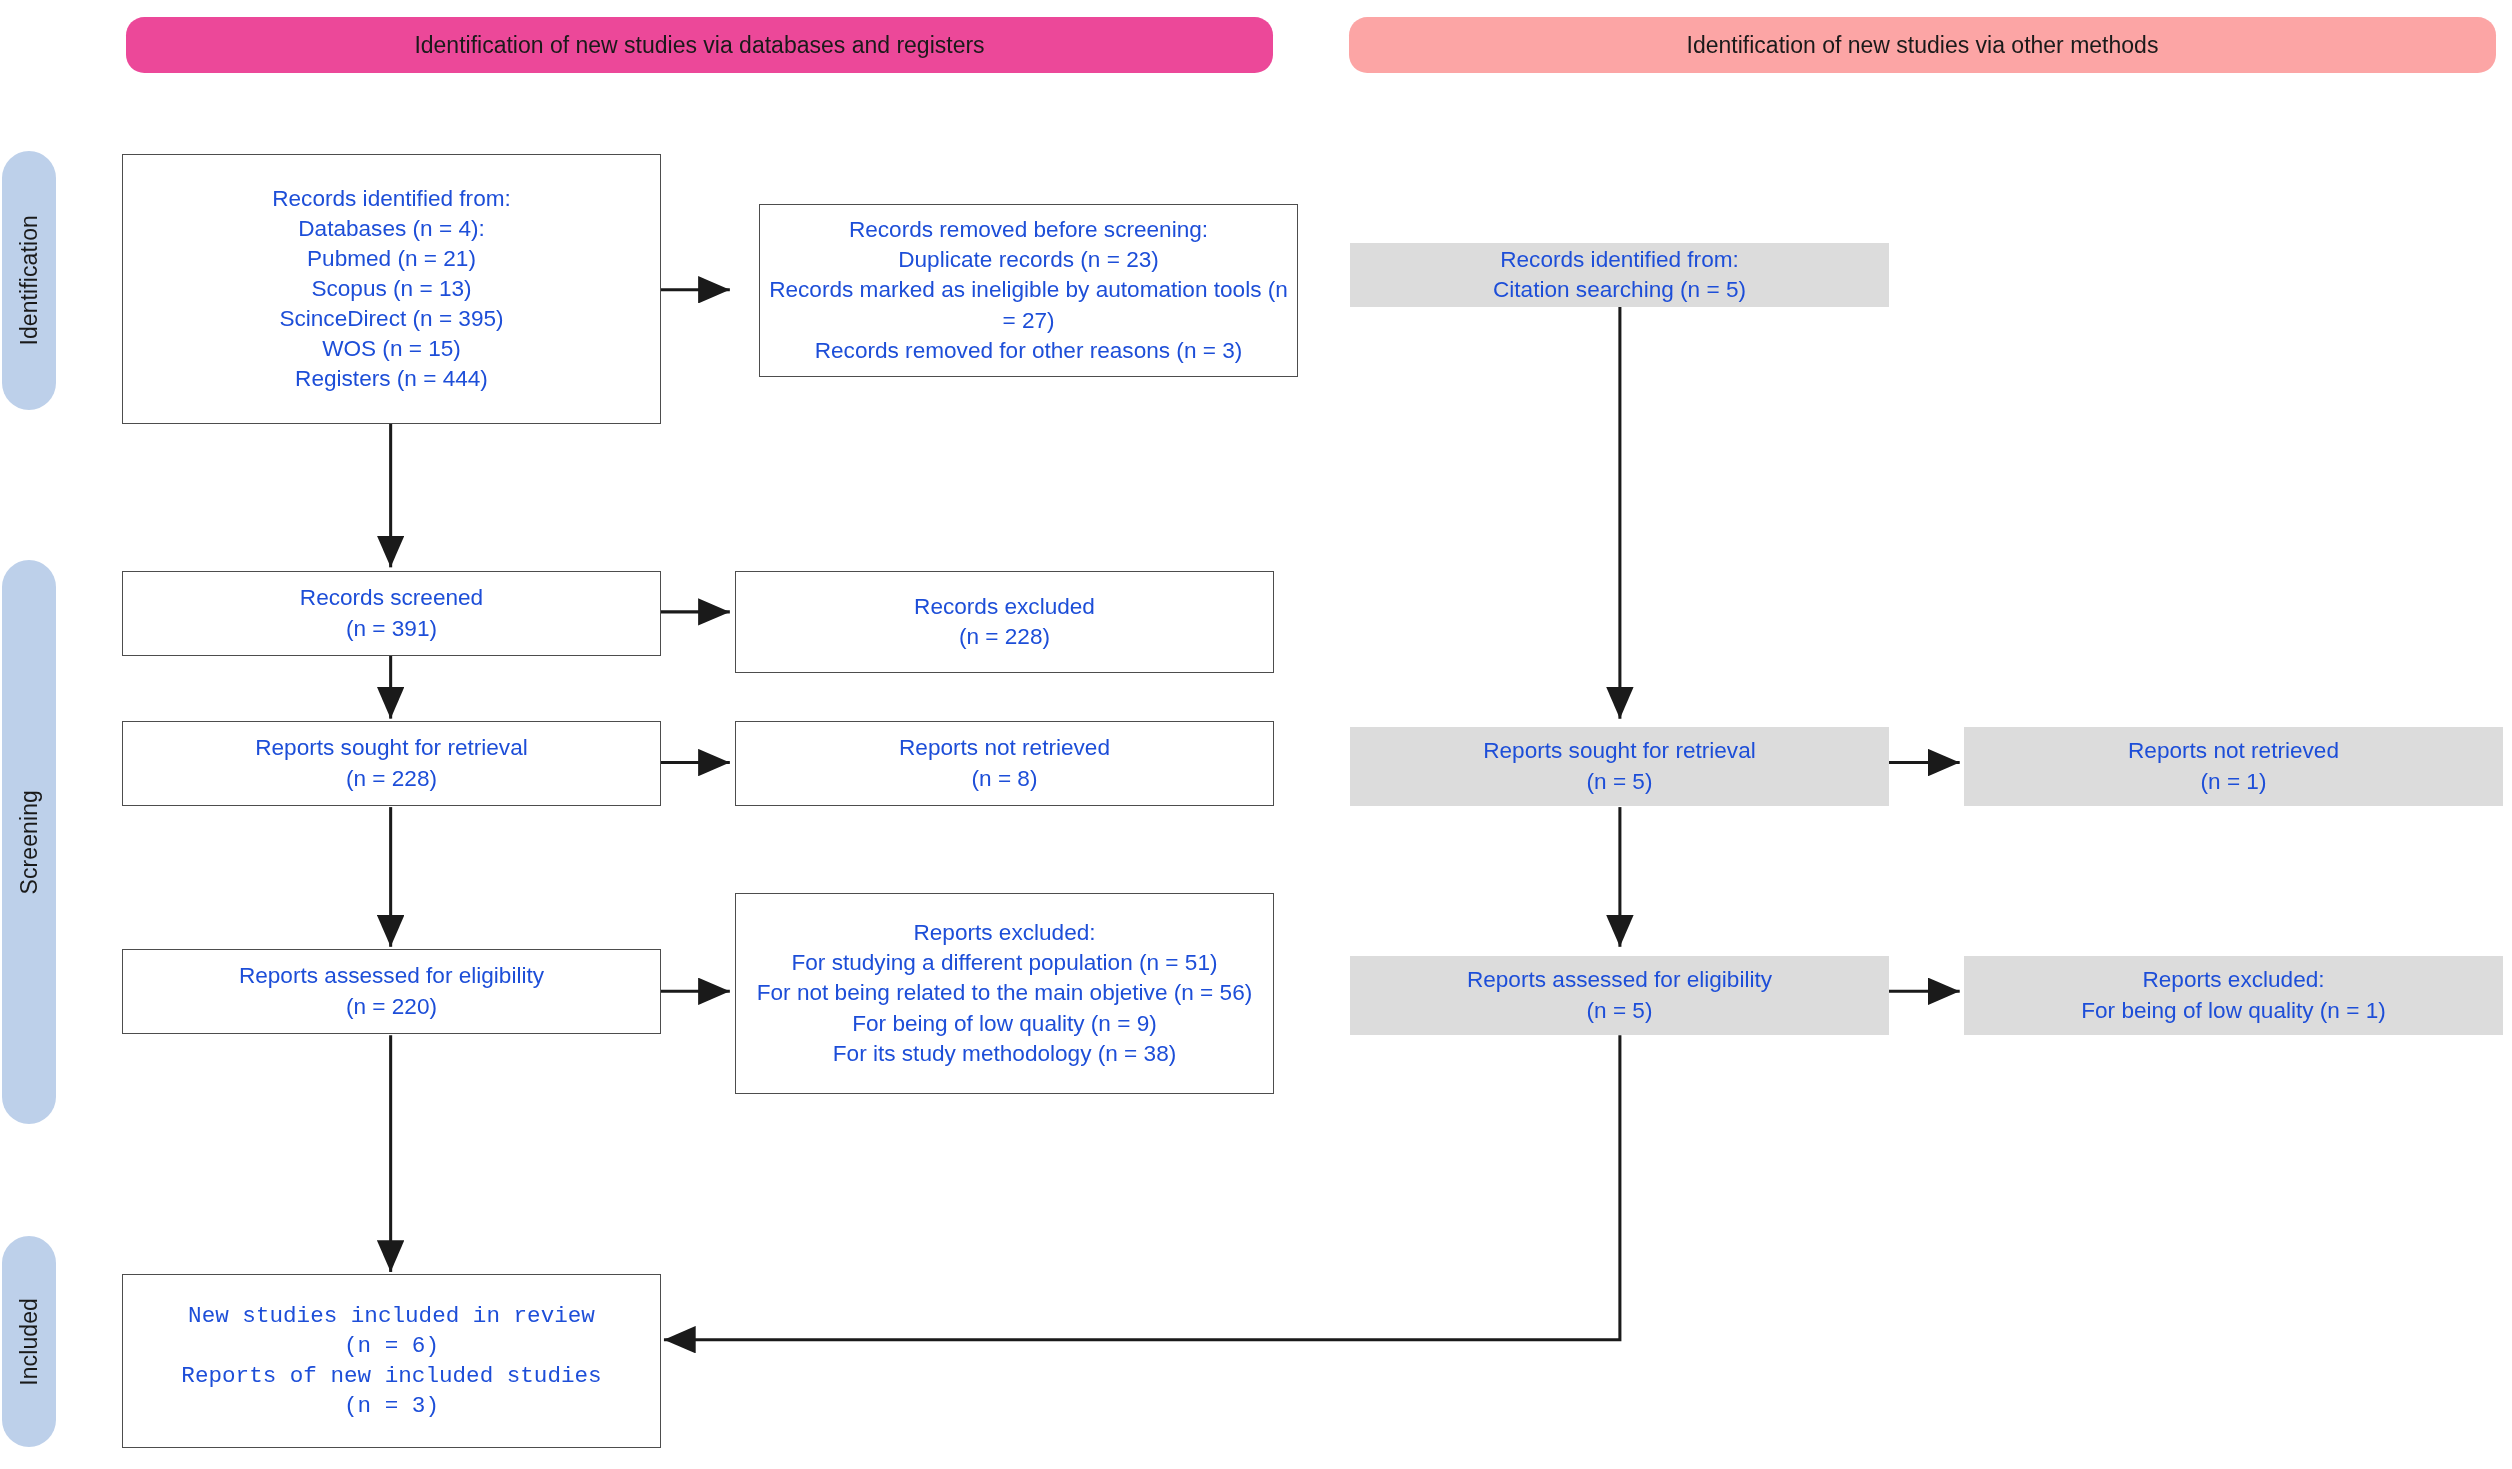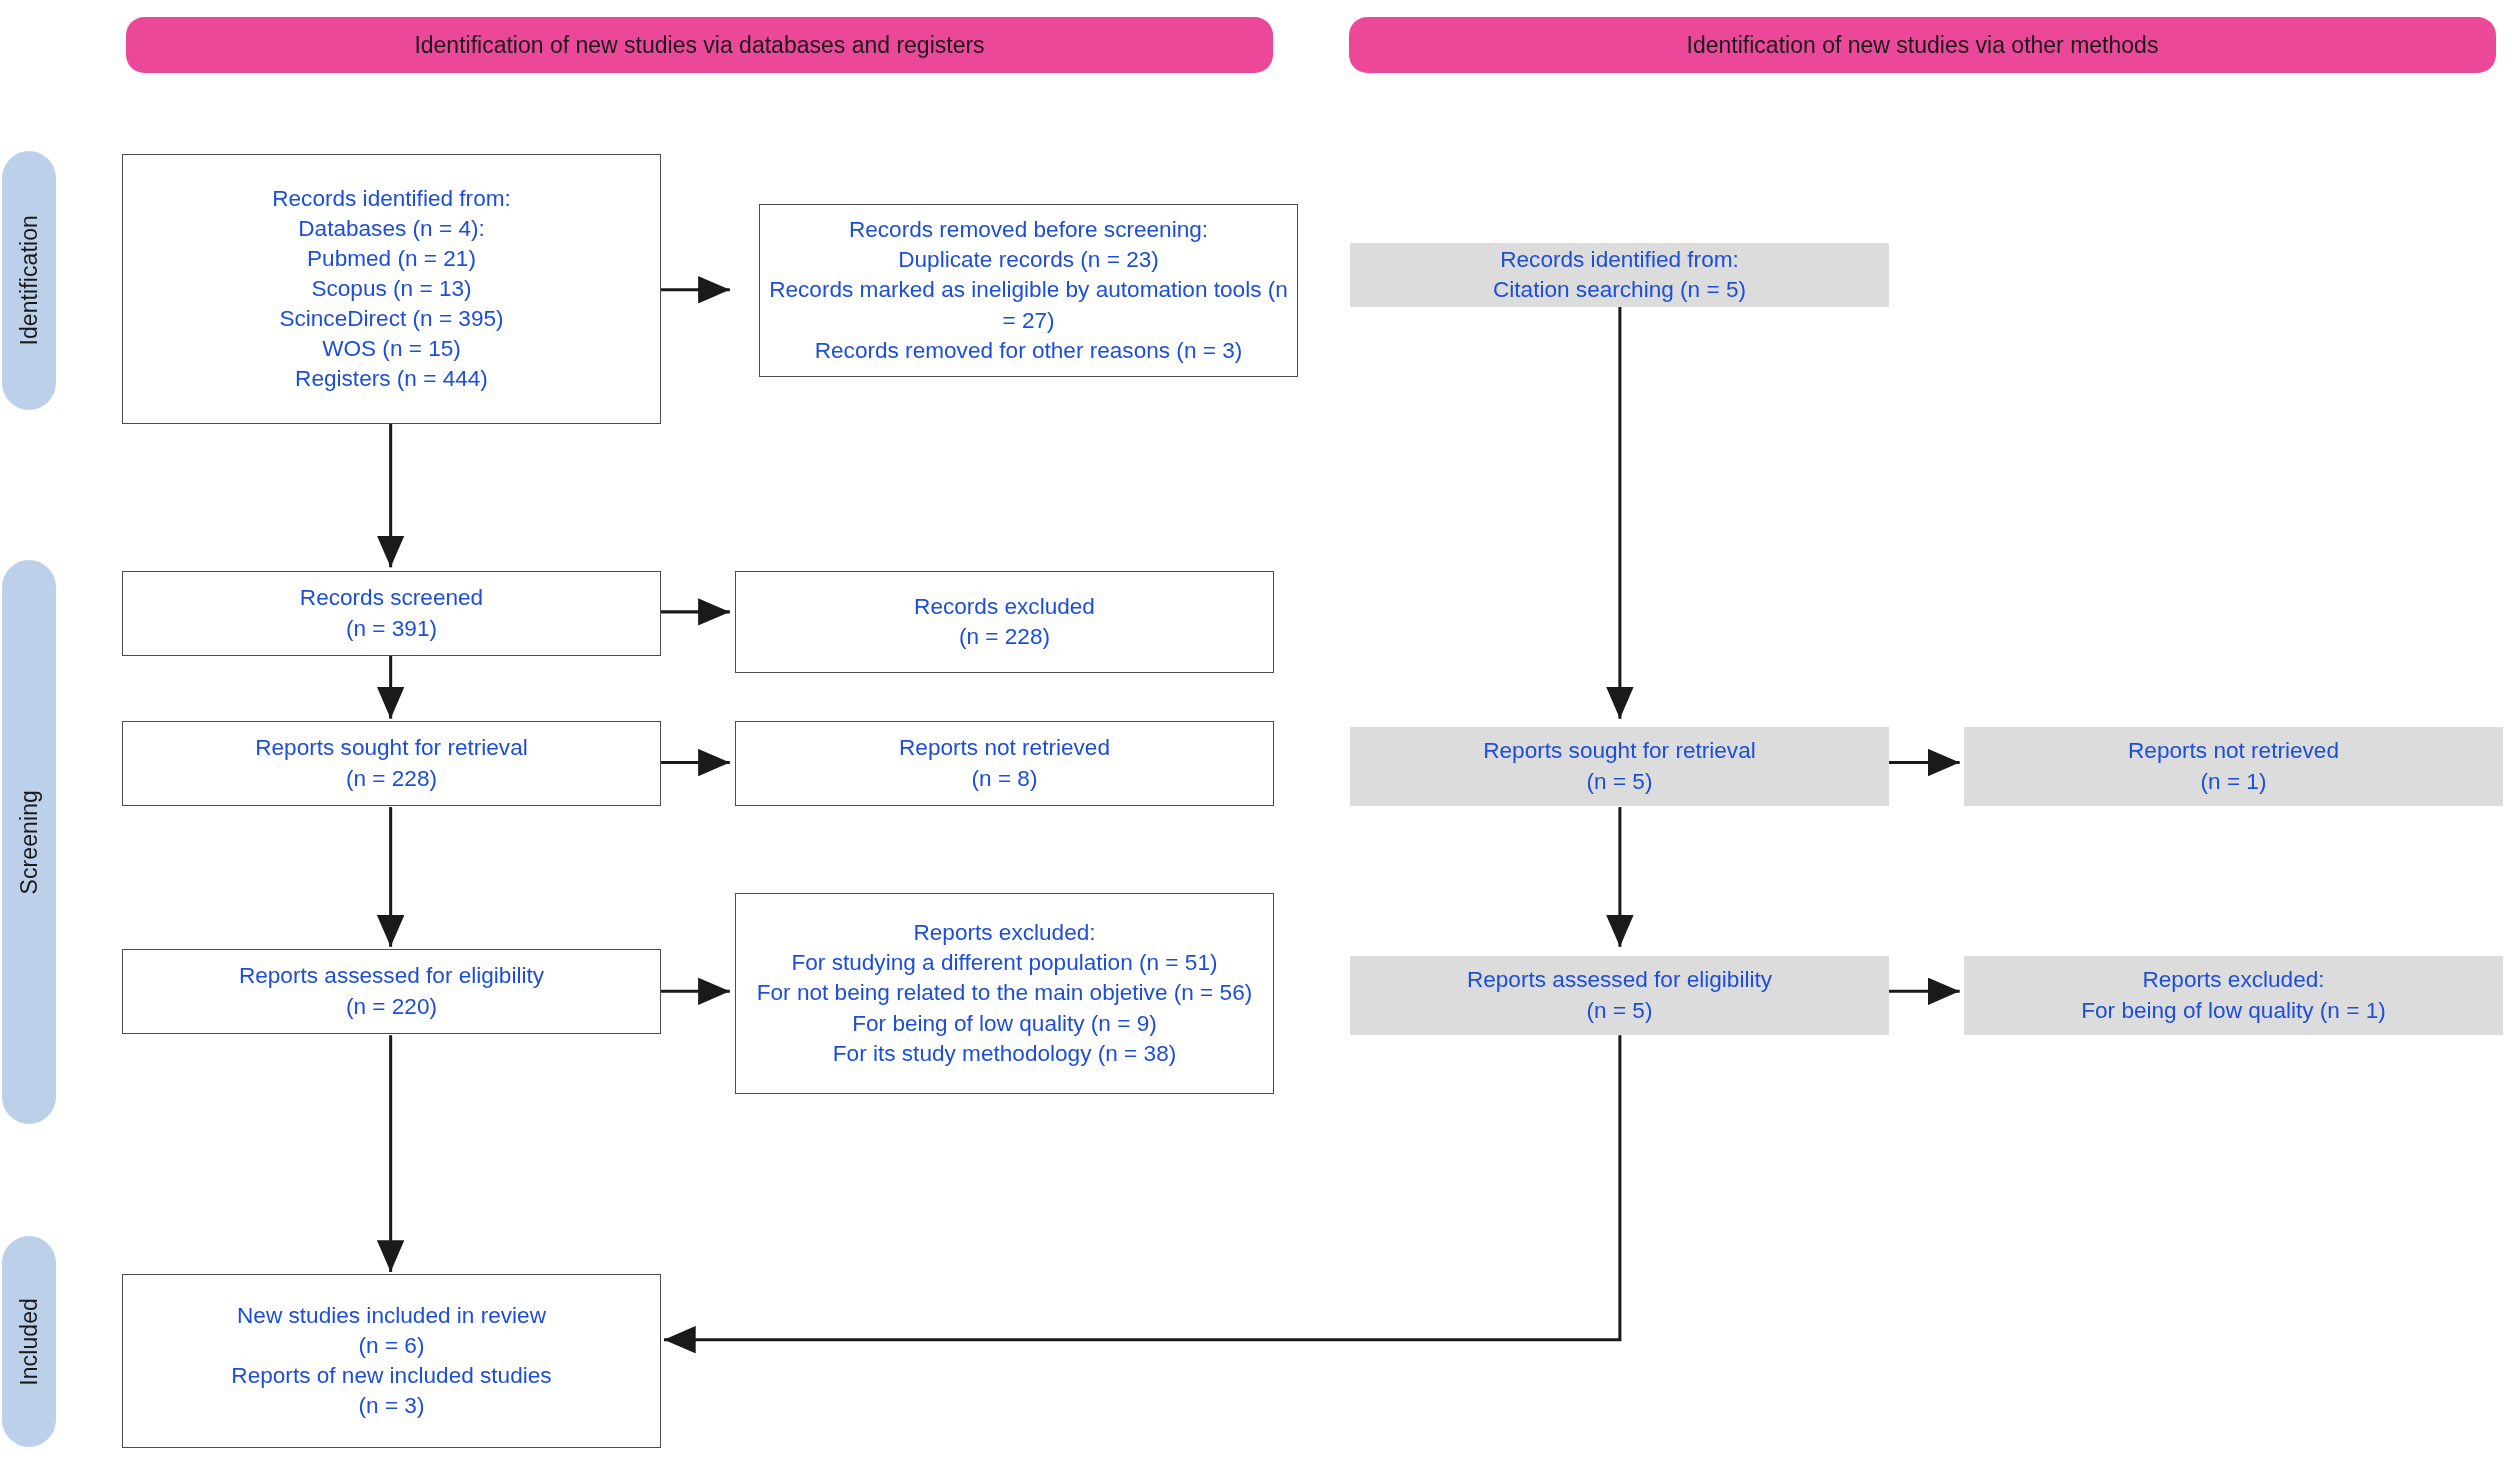--- a/index.html
+++ b/index.html
@@ -39,21 +39,21 @@
     position:absolute;
     border-radius:18.3px;
     display:flex;
     align-items:center;
     justify-content:center;
     font-size:23px;
     color:#1a1a1a;
     text-align:center;
   }
   .banner.amber{background:#ec4899;}
-  .banner.grey{background:#ec4899;}
+  .banner.grey{background:#fca5a5;}
 
   
   .node{
     position:absolute;
     box-sizing:border-box;
     display:flex;
     align-items:center;
     justify-content:center;
     text-align:center;
     font-size:22.6px;
@@ -180,21 +180,21 @@
   </div>
 
   <div class="node bordered" style="left:735px; top:893px; width:539px; height:201px;">
     <span class="txt">Reports excluded:
 For studying a different population (n = 51)
 For not being related to the main objetive (n = 56)
 For being of low quality (n = 9)
 For its study methodology (n = 38)</span>
   </div>
 
-  <div class="node bordered" style="left:122px; top:1274px; width:539px; height:174px;">
+  <div class="node bordered" style="left:122px; top:1274px; width:539px; height:174px;font-family:Liberation Mono, monospace;">
     <span class="txt">New studies included in review
 (n = 6)
 Reports of new included studies
 (n = 3)</span>
   </div>
 
   <div class="node shaded" style="left:1350px; top:243px; width:539px; height:64px;">
     <span class="txt">Records identified from:
 Citation searching (n = 5)</span>
   </div>

